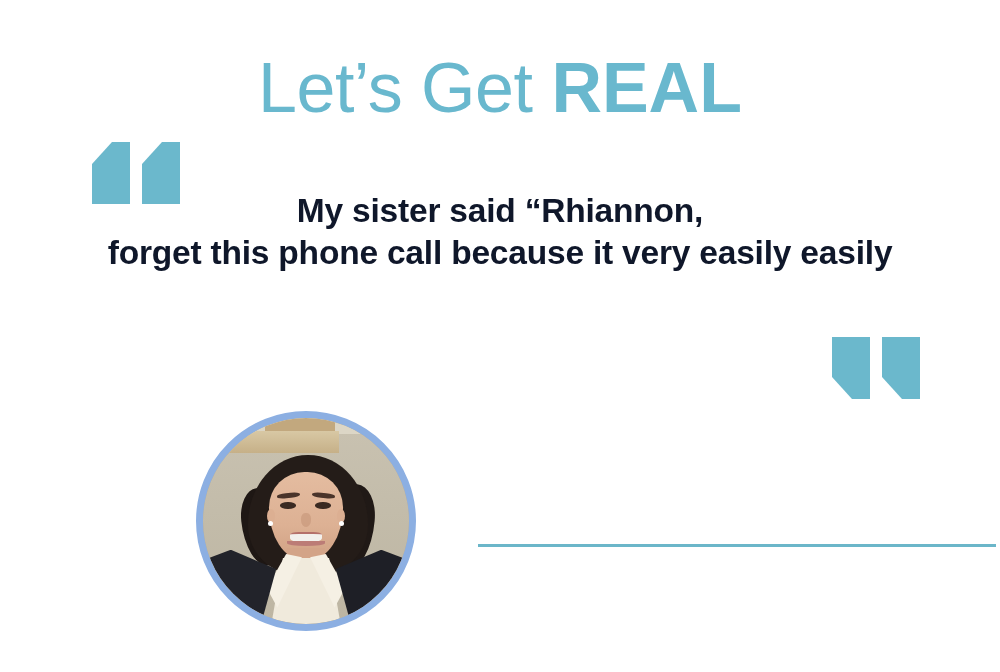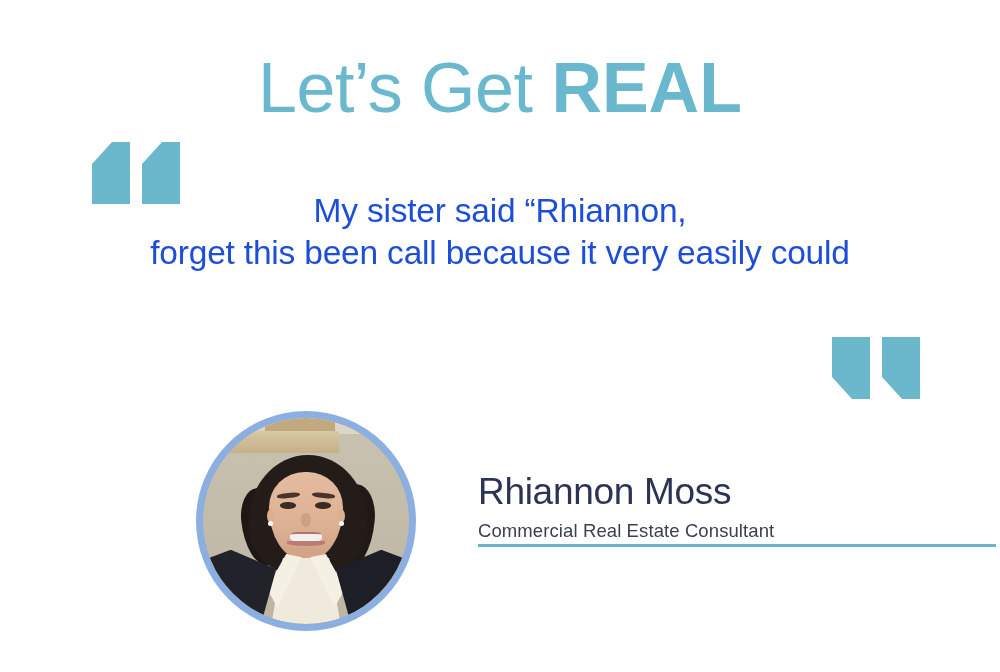--- a/index.html
+++ b/index.html
@@ -55,22 +55,22 @@
 
   
   #quote-text {
     position: absolute;
     top: 190px;
     left: 95px;
     width: 810px;
     text-align: center;
     font-size: 33.5px;
     line-height: 42px;
-    color: #1d4ed8;
-    font-weight: 400;
+    color: #0f172a;
+    font-weight: 700;
     letter-spacing: -0.2px;
   }
   #quote-text .qline { display: block; white-space: nowrap; }
 
   
   #portrait {
     position: absolute;
     left: 196px;
     top: 411px;
     width: 220px;
@@ -230,21 +230,21 @@
     <span>Let’s Get </span><span class="bold">REAL</span>
   </div>
 
   <svg id="quote-open" class="qmark" viewBox="0 0 88 62" aria-hidden="true">
     <path d="M0 22 L20 0 L38 0 L38 62 L0 62 Z" fill="#6BB8CC"></path>
     <path d="M50 22 L70 0 L88 0 L88 62 L50 62 Z" fill="#6BB8CC"></path>
   </svg>
 
   <div id="quote-text">
     <span class="qline">My sister said “Rhiannon,</span>
-    <span class="qline">forget this been call because it very easily could</span>
+    <span class="qline">forget this phone call because it very easily easily</span>
   </div>
 
   <svg id="quote-close" class="qmark" viewBox="0 0 88 62" aria-hidden="true">
     <path d="M0 0 L38 0 L38 62 L20 62 L0 40 Z" fill="#6BB8CC"></path>
     <path d="M50 0 L88 0 L88 62 L70 62 L50 40 Z" fill="#6BB8CC"></path>
   </svg>
 
   <div id="portrait">
     <div id="portrait-photo">
       <div class="ph-wall"></div>
@@ -268,19 +268,15 @@
       <div class="ph-earring-r"></div>
       <div class="ph-neck"></div>
       <div class="ph-shirt"></div>
       <div class="ph-collar-l"></div>
       <div class="ph-collar-r"></div>
       <div class="ph-jacket-l"></div>
       <div class="ph-jacket-r"></div>
     </div>
   </div>
 
-  <div id="attribution">
-    <div id="person-name">Rhiannon Moss</div>
-    <div id="person-role">Commercial Real Estate Consultant</div>
-  </div>
   <div id="attr-divider"></div>
 
 </div>
 
 </body></html>

